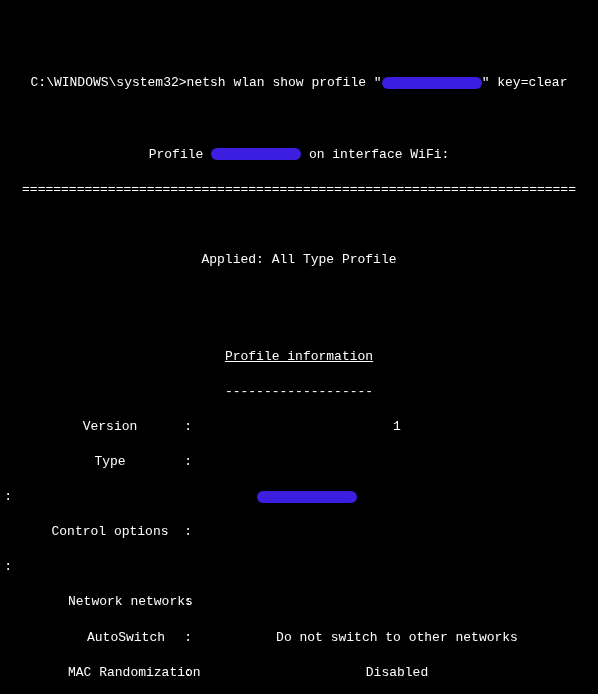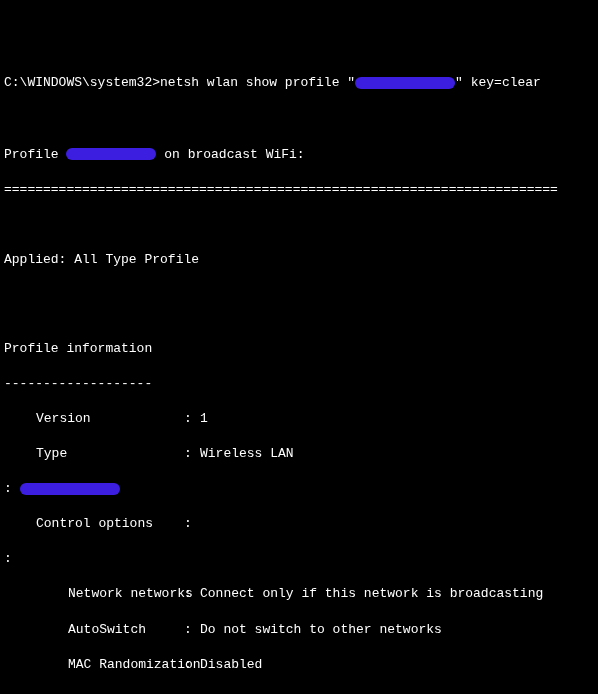--- a/index.html
+++ b/index.html
@@ -1,18 +1,19 @@
 <!DOCTYPE html>
 <html><head>
   <meta charset="utf-8">
   <style>
     * {
       margin: 0;
       padding: 0;
       box-sizing: border-box;
+      text-align: center;
     }
     body {
       background: #000000;
       color: #ffffff;
       font-family: Consolas, 'Courier New', monospace;
       font-size: 13px;
       line-height: 1.35;
       padding: 4px;
       white-space: pre;
       width: 598px;
@@ -24,21 +25,22 @@
       display: inline-block;
       vertical-align: middle;
       height: 12px;
       border-radius: 6px;
     }
     .redact-blue { background: #3c1ee0; }
     .divider {
       letter-spacing: 0;
     }
     .section-header {
-      margin-top: 2px;
+      margin-top: 10px;
+      text-decoration: underline;
     }
     .dashes {
       color: #ffffff;
     }
     .row {
       display: flex;
     }
     .label {
       width: 180px;
       flex-shrink: 0;
@@ -60,34 +62,34 @@
       height: 17px;
     }
   </style>
 </head>
 <body>
 
 
 
 <div class="prompt-line"><span>C:\WINDOWS\system32&gt;</span><span>netsh wlan show profile "</span><span class="redact redact-blue" style="width:100px"></span><span>" key=clear</span></div>
 <div class="blank"></div>
-<div><span>Profile </span><span class="redact redact-blue" style="width:90px"></span><span> on broadcast WiFi:</span></div>
+<div><span>Profile </span><span class="redact redact-blue" style="width:90px"></span><span> on interface WiFi:</span></div>
 <div class="divider">=======================================================================</div>
 <div class="blank"></div>
 <div>Applied: All Type Profile</div>
 <div class="blank"></div>
 
 <div class="section-header">Profile information</div>
 <div class="dashes">-------------------</div>
 <div class="row"><span class="label label-indent1">Version</span><span class="colon">: </span><span class="value">1</span></div>
-<div class="row"><span class="label label-indent1">Type</span><span class="colon">: </span><span class="value">Wireless LAN</span></div>
+<div class="row"><span class="label label-indent1">Type</span><span class="colon">: </span></div>
 <div class="row"><span class="colon">: </span><span class="value"><span class="redact redact-blue" style="width:100px"></span></span></div>
 <div class="row"><span class="label label-indent1">Control options</span><span class="colon">: </span><span class="value"></span></div>
 <div class="row"><span class="colon">: </span></div>
-<div class="row"><span class="label label-indent2">Network networks</span><span class="colon">: </span><span class="value">Connect only if this network is broadcasting</span></div>
+<div class="row"><span class="label label-indent2">Network networks</span><span class="colon">: </span></div>
 <div class="row"><span class="label label-indent2">AutoSwitch</span><span class="colon">: </span><span class="value">Do not switch to other networks</span></div>
 <div class="row"><span class="label label-indent2">MAC Randomization</span><span class="colon">: </span><span class="value">Disabled</span></div>
 <div class="blank"></div>
 
 
 
 
 
 
 

